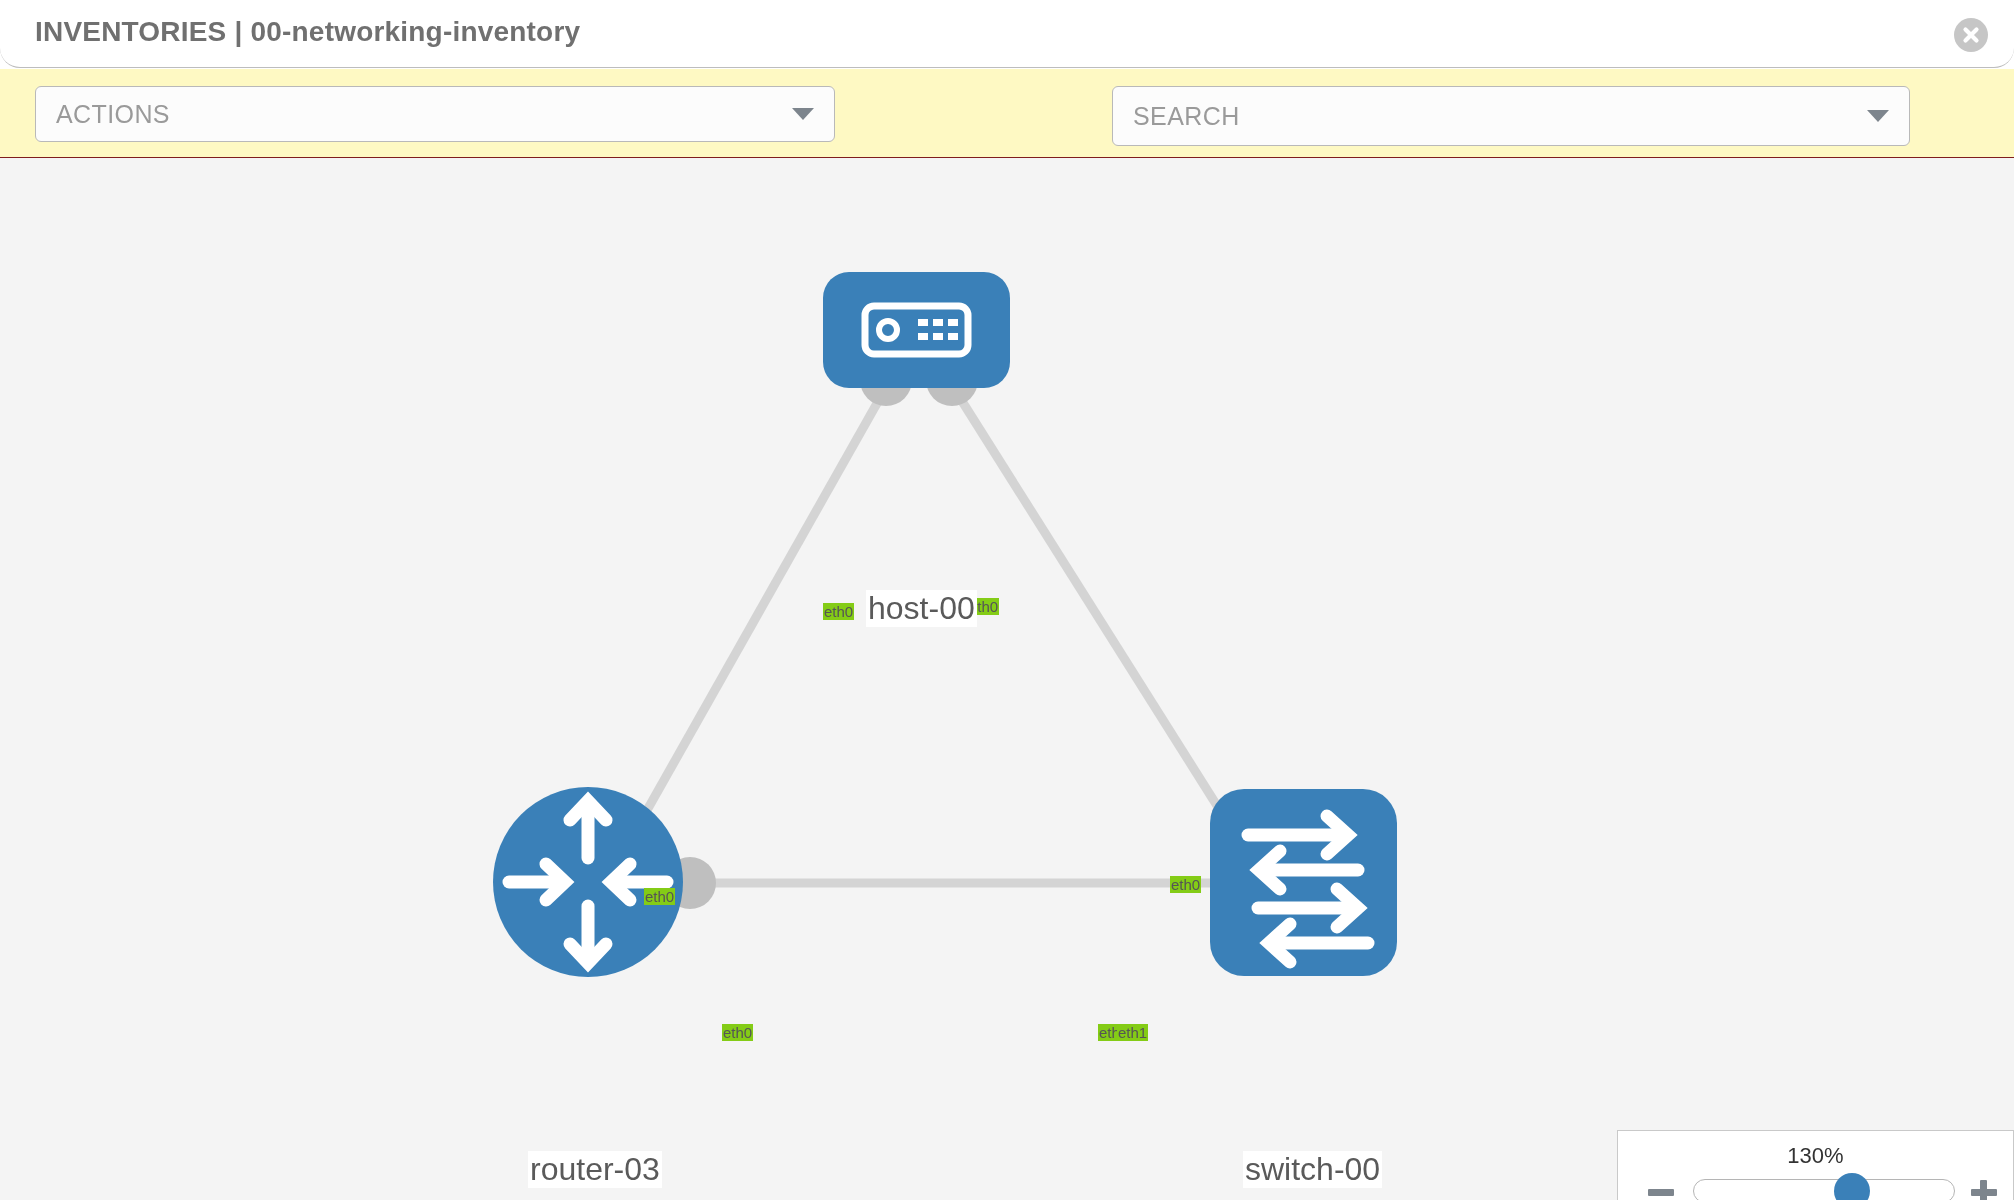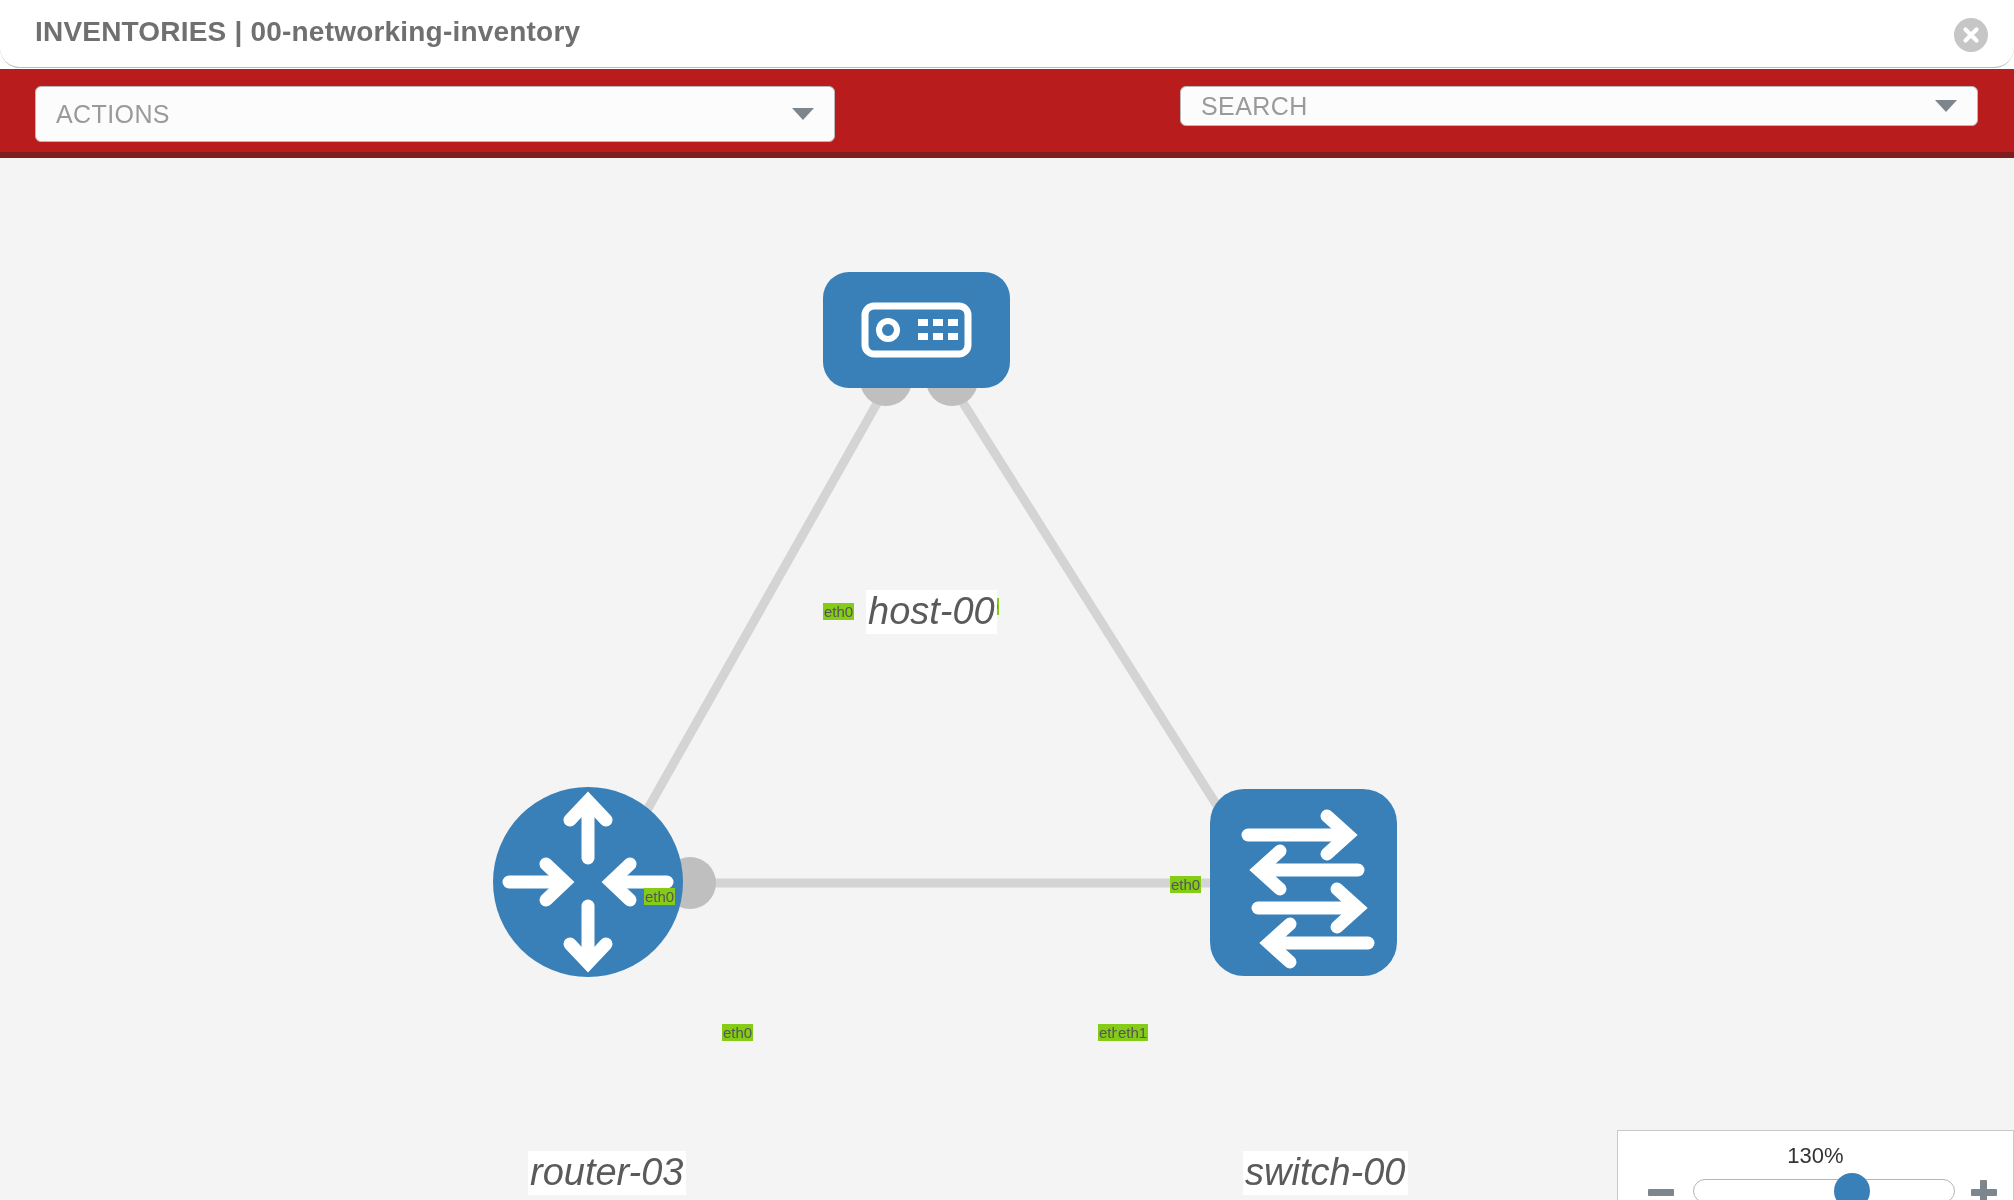--- a/index.html
+++ b/index.html
@@ -34,39 +34,39 @@
   .close-icon {
     position: absolute; right: 26px; top: 18px;
     width: 34px; height: 34px;
     cursor: pointer;
   }
 
   
   .toolbar {
     position: absolute; left: 0; top: 69px;
     width: 2014px; height: 89px;
-    background: #b91c1c;
-    border-bottom: 6px solid #7f1d1d;
+    background: #fef9c3;
+    border-bottom: 1px solid #7f1d1d;
     box-sizing: border-box;
   }
   .select-box {
     position: absolute;
     background: #fcfcfc;
     border: 1px solid #b9b9b9;
     border-radius: 6px;
     box-sizing: border-box;
     cursor: pointer;
   }
   .actions-select {
     left: 35px; top: 17px;
     width: 800px; height: 56px;
   }
   .search-select {
-    left: 1180px; top: 17px;
-    width: 798px; height: 40px;
+    left: 1112px; top: 17px;
+    width: 798px; height: 60px;
   }
   .select-label {
     position: absolute; left: 20px; top: 50%;
     transform: translateY(-50%);
     font-size: 25px;
     color: #9a9a9a;
     letter-spacing: 0.4px;
     white-space: nowrap;
   }
   .caret {
@@ -92,27 +92,26 @@
     overflow: hidden;
   }
   .topology-svg {
     position: absolute; left: 0; top: 0;
     width: 2014px; height: 1042px;
   }
 
   
   .node-label {
     position: absolute;
-    font-size: 38px;
+    font-size: 32px;
     color: #5a5a5a;
     background: #ffffff;
     white-space: nowrap;
     padding: 0 2px;
     line-height: 1.15;
-    font-style: italic;
   }
   .iface-label {
     position: absolute;
     font-size: 15px;
     color: #555555;
     background: #84cc16;
     white-space: nowrap;
     padding: 0 1px;
     line-height: 1.15;
   }

